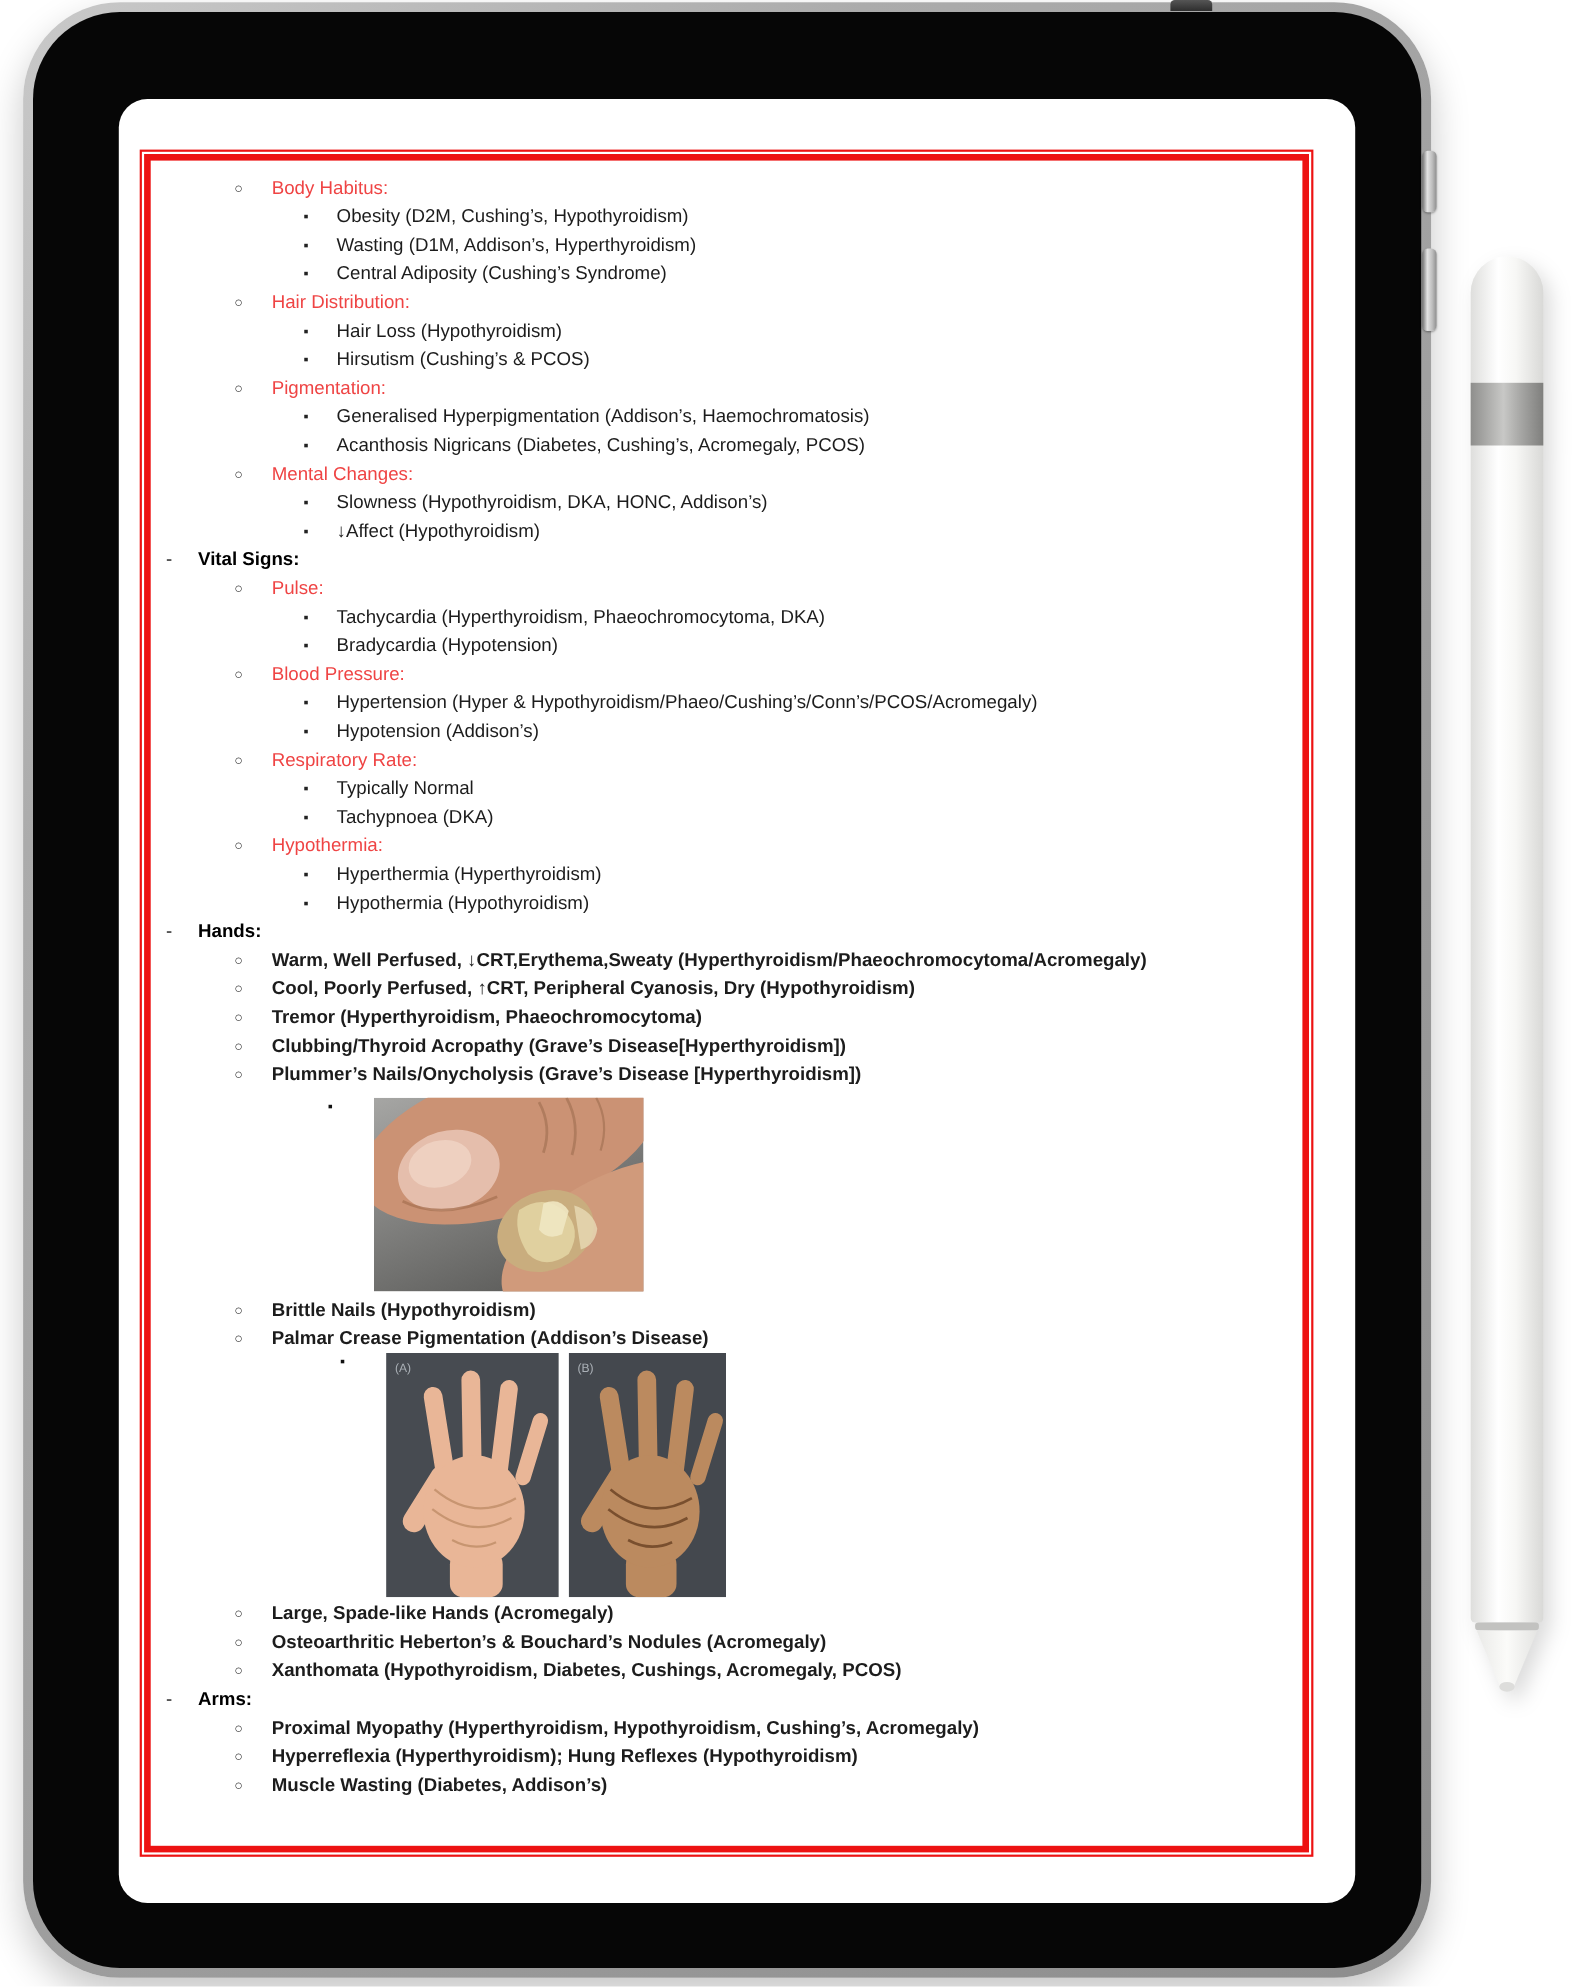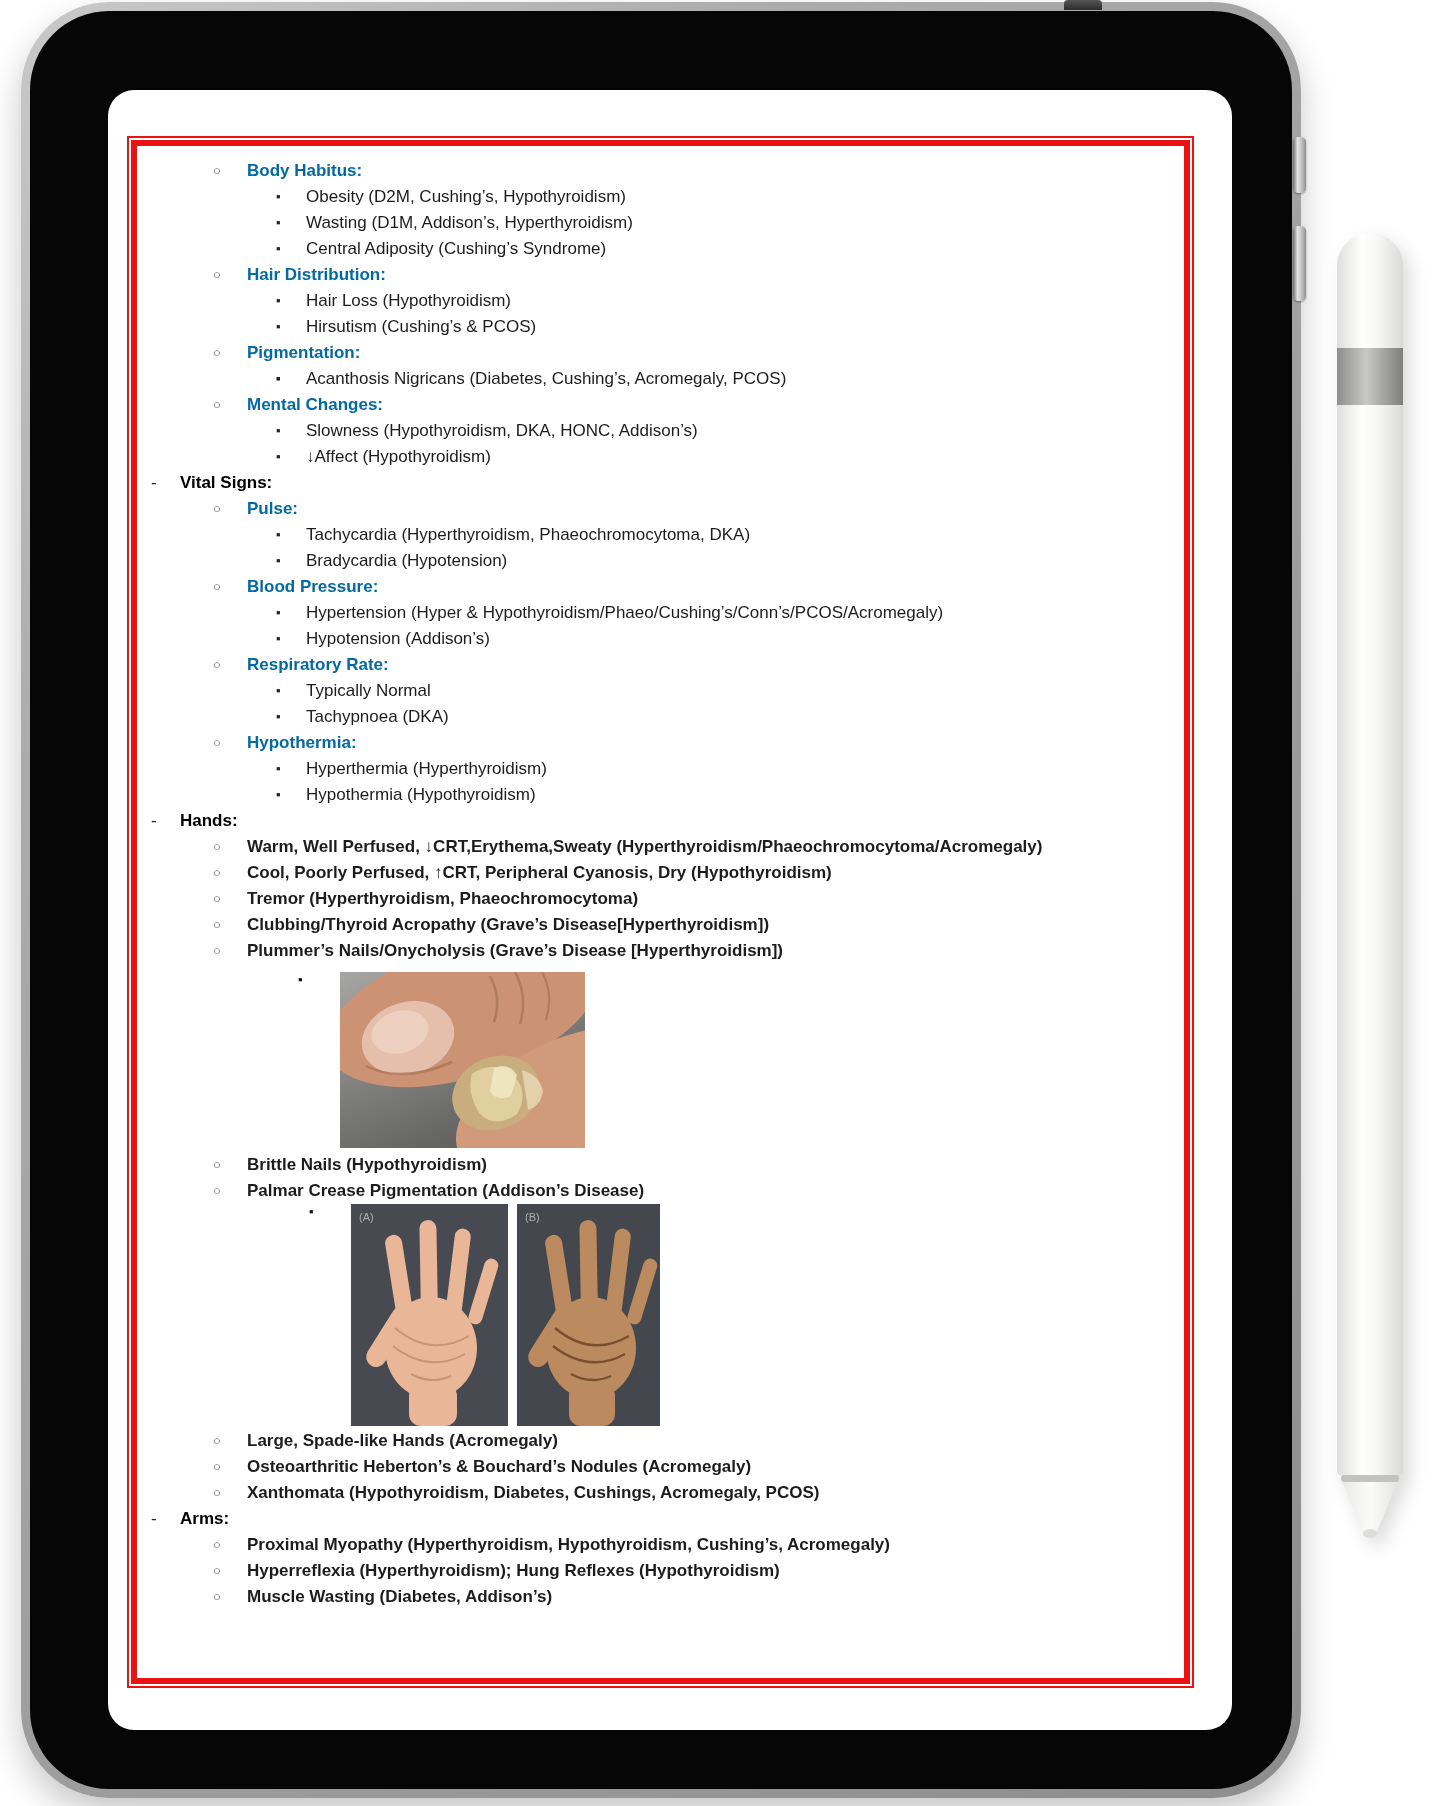--- a/index.html
+++ b/index.html
@@ -72,21 +72,21 @@
     padding-top:12px;
     background:#ffffff;
   }
   .ln { position:relative; line-height:26px; font-size:17px; color:#1c1c1c; white-space:nowrap; }
   .blt { position:absolute; top:0; color:#222; }
   .l1  .blt { left:14px;  font-size:17px; }
   .l2  .blt, .l2b .blt { left:76px; font-size:13px; color:#3a3a3a; }
   .l3  .blt { left:139px; font-size:13px; }
   .txt { display:inline-block; }
   .l1  .txt { margin-left:43px;  font-weight:700; color:#000000; }
-  .l2b .txt { margin-left:110px; font-weight:700; color:#0369a1; }
+  .l2b .txt { margin-left:110px; font-weight:400; color:#ef4444; }
   .l2  .txt { margin-left:110px;font-weight:bold; }
   .l3  .txt { margin-left:169px; }
 
   .img-row { position:relative; width:-moz-fit-content; width:fit-content; }
   .img-row .blt { position:absolute; left:-42px; bottom:6px; font-size:13px; color:#111; }
   .nails-row { margin:8px 0 4px 203px; }
   .palms-row { margin:0 0 2px 214px; }
   .photo { display:block; }
   .palms { display:flex; gap:9px; }
 </style>
@@ -103,21 +103,21 @@
       <div class="red-box">
 
         <div class="ln l2b"><span class="blt">○</span><span class="txt">Body Habitus:</span></div>
         <div class="ln l3"><span class="blt">▪</span><span class="txt">Obesity (D2M, Cushing’s, Hypothyroidism)</span></div>
         <div class="ln l3"><span class="blt">▪</span><span class="txt">Wasting (D1M, Addison’s, Hyperthyroidism)</span></div>
         <div class="ln l3"><span class="blt">▪</span><span class="txt">Central Adiposity (Cushing’s Syndrome)</span></div>
         <div class="ln l2b"><span class="blt">○</span><span class="txt">Hair Distribution:</span></div>
         <div class="ln l3"><span class="blt">▪</span><span class="txt">Hair Loss (Hypothyroidism)</span></div>
         <div class="ln l3"><span class="blt">▪</span><span class="txt">Hirsutism (Cushing’s &amp; PCOS)</span></div>
         <div class="ln l2b"><span class="blt">○</span><span class="txt">Pigmentation:</span></div>
-        <div class="ln l3"><span class="blt">▪</span></div>
+        <div class="ln l3"><span class="blt">▪</span><span class="txt">Generalised Hyperpigmentation (Addison’s, Haemochromatosis)</span></div>
         <div class="ln l3"><span class="blt">▪</span><span class="txt">Acanthosis Nigricans (Diabetes, Cushing’s, Acromegaly, PCOS)</span></div>
         <div class="ln l2b"><span class="blt">○</span><span class="txt">Mental Changes:</span></div>
         <div class="ln l3"><span class="blt">▪</span><span class="txt">Slowness (Hypothyroidism, DKA, HONC, Addison’s)</span></div>
         <div class="ln l3"><span class="blt">▪</span><span class="txt">↓Affect (Hypothyroidism)</span></div>
         <div class="ln l1"><span class="blt">-</span><span class="txt">Vital Signs:</span></div>
         <div class="ln l2b"><span class="blt">○</span><span class="txt">Pulse:</span></div>
         <div class="ln l3"><span class="blt">▪</span><span class="txt">Tachycardia (Hyperthyroidism, Phaeochromocytoma, DKA)</span></div>
         <div class="ln l3"><span class="blt">▪</span><span class="txt">Bradycardia (Hypotension)</span></div>
         <div class="ln l2b"><span class="blt">○</span><span class="txt">Blood Pressure:</span></div>
         <div class="ln l3"><span class="blt">▪</span><span class="txt">Hypertension (Hyper &amp; Hypothyroidism/Phaeo/Cushing’s/Conn’s/PCOS/Acromegaly)</span></div>

